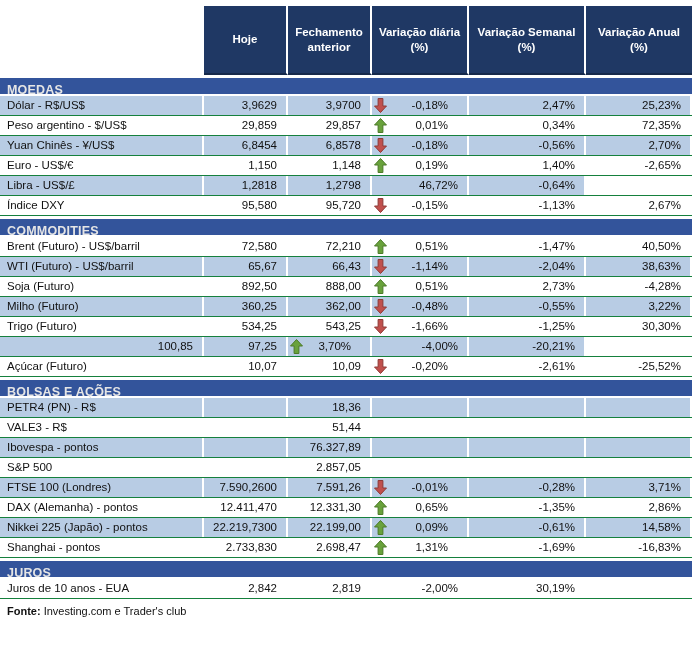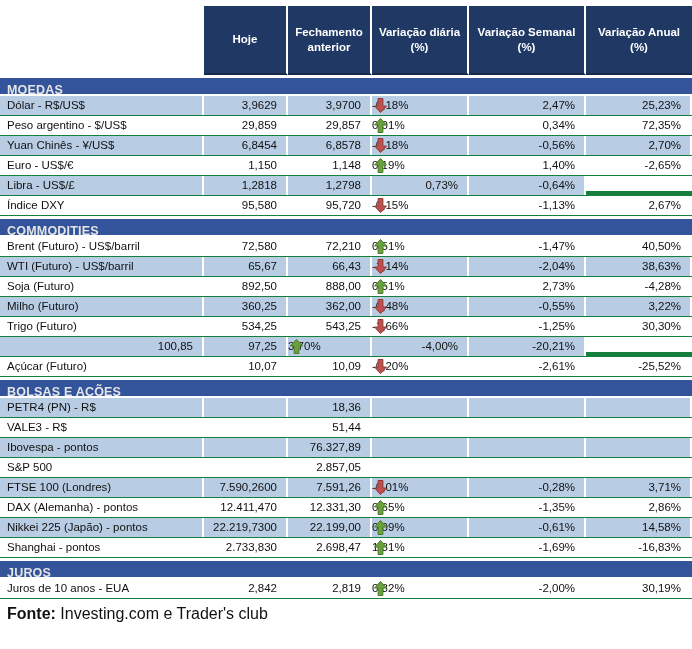--- a/index.html
+++ b/index.html
@@ -44,44 +44,44 @@
     font-weight: bold;
     font-size: 12.5px;
     height: 16px;
     line-height: 24px;
     padding-left: 7px;
     margin: 3px 0 2px 0;
     letter-spacing: 0.2px;
   }
 
   
-  .row { height: 20px; border-bottom: 5px solid #15803d; }
+  .row { height: 20px; border-bottom: 1px solid #15803d; }
   .row .cell {
     font-size: 11.5px;
     line-height: 19px;
     height: 19px;
     border-right: 2px solid #ffffff;
     white-space: nowrap;
     overflow: hidden;
     background: #ffffff;
   }
   .row.shaded .cell { background: #B8CCE4; }
   .cell.label { padding-left: 7px; }
   .cell.num { text-align: right; padding-right: 9px; }
-  .cell.daily { position: relative; padding-right: 9px; }
+  .cell.daily { position: relative; text-align: right; padding-right: 19px; }
   .cell.daily .arr {
     position: absolute; left: 2px; top: 2px;
     width: 13px; height: 15px;
     display: inline-block;
   }
   .cell.daily svg { display: block; }
 
   
   .footer {
-    font-size: 16px;
+    font-size: 11px;
     padding: 6px 12px 0 7px;
   }
   .footer b { font-weight: bold; }
 </style>
 </head>
 <body>
 
 <div class="wrap">
 
   <div class="grid6 hdr-row">
@@ -140,21 +140,21 @@
               <polygon points="6.5,0.5 12.5,7 8.9,7 8.9,14.5 4.1,14.5 4.1,7 0.5,7" fill="#69A23C" stroke="#4c7a28" stroke-width="1"></polygon>
             </svg>
           </span>0,19%</div>
         <div class="cell num">1,40%</div>
         <div class="cell num">-2,65%</div>
       </div>
       <div class="grid6 row shaded">
         <div class="cell label">Libra - US$/£</div>
         <div class="cell num">1,2818</div>
         <div class="cell num">1,2798</div>
-        <div class="cell num">0,73%</div>
+        <div class="cell num">46,72%</div>
         <div class="cell num">-0,64%</div>
       </div>
       <div class="grid6 row">
         <div class="cell label">Índice DXY</div>
         <div class="cell num">95,580</div>
         <div class="cell num">95,720</div>
         <div class="cell daily"><span class="arr">
             <svg width="13" height="15" viewBox="0 0 13 15">
               <polygon points="6.5,14.5 0.5,8 4.1,8 4.1,0.5 8.9,0.5 8.9,8 12.5,8" fill="#C0504D" stroke="#8e3a37" stroke-width="1"></polygon>
             </svg>
@@ -325,25 +325,20 @@
             </svg>
           </span>1,31%</div>
         <div class="cell num">-1,69%</div>
         <div class="cell num">-16,83%</div>
       </div>
       <div class="section-band">JUROS</div>
       <div class="grid6 row">
         <div class="cell label">Juros de 10 anos - EUA</div>
         <div class="cell num">2,842</div>
         <div class="cell num">2,819</div>
-        <div class="cell daily"><span class="arr">
-            <svg width="13" height="15" viewBox="0 0 13 15">
-              <polygon points="6.5,0.5 12.5,7 8.9,7 8.9,14.5 4.1,14.5 4.1,7 0.5,7" fill="#69A23C" stroke="#4c7a28" stroke-width="1"></polygon>
-            </svg>
-          </span>0,82%</div>
         <div class="cell num">-2,00%</div>
         <div class="cell num">30,19%</div>
       </div>
     </div>
 
   <div class="footer">
     <b>Fonte:</b><span> Investing.com e Trader's club</span>
   </div>
 
 </div>

